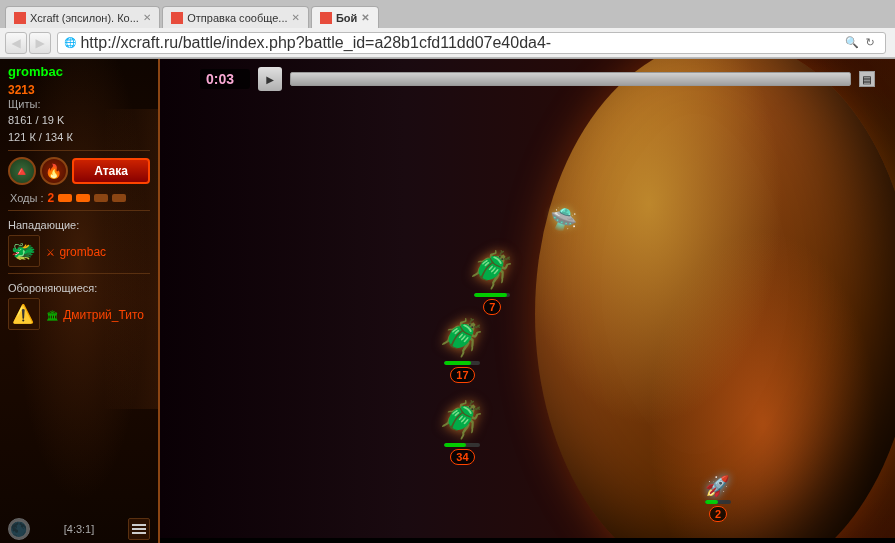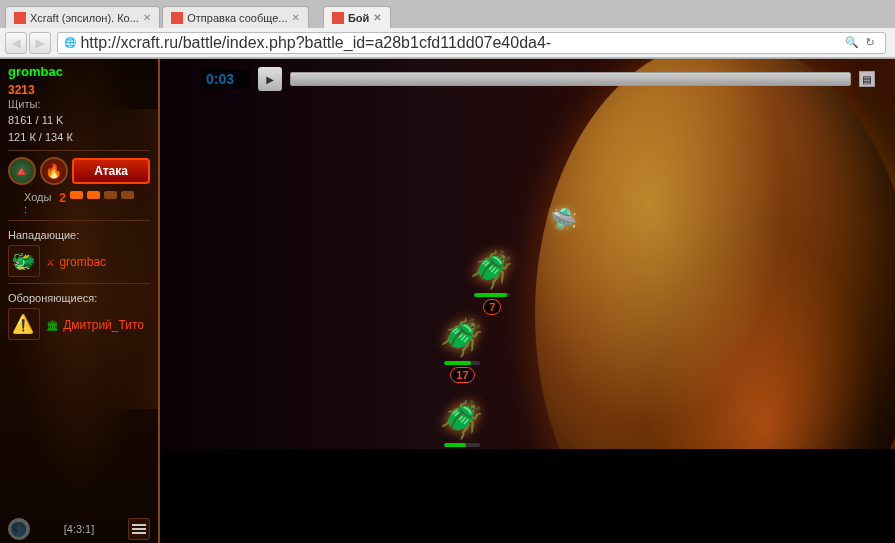--- a/index.html
+++ b/index.html
@@ -31,21 +31,20 @@
       color: #333;
       max-width: 160px;
       overflow: hidden;
       white-space: nowrap;
       cursor: pointer;
       margin-right: 2px;
     }
     .browser-tab.active {
       background: #f0f0f0;
       font-weight: bold;
-      margin-left: 12px;
     }
     .browser-tab-icon {
       width: 12px;
       height: 12px;
       margin-right: 4px;
       background: #e74c3c;
       display: inline-block;
       flex-shrink: 0;
     }
     .browser-tab-close {
@@ -112,21 +111,21 @@
       justify-content: center;
       font-size: 11px;
       color: #666;
       cursor: pointer;
     }
 
     
     .game-container {
       display: flex;
       width: 895px;
-      height: 390px;
+      height: 479px;
       position: relative;
     }
 
     
     .left-panel {
       width: 160px;
       height: 485px;
       background: linear-gradient(to bottom, #1a0a00, #2a1000, #1a0a00);
       border-right: 2px solid #8b4513;
       position: relative;
@@ -210,23 +209,23 @@
       font-weight: bold;
       padding: 4px 10px;
       border-radius: 4px;
       cursor: pointer;
       flex: 1;
     }
 
     
     .moves-row {
       display: flex;
-      align-items: flex-start;
+      align-items: center;
       gap: 4px;
-      margin: 4px 16px;
+      margin: 4px 2px;
     }
     .moves-label {
       color: #aaa;
       font-size: 11px;
     }
     .moves-value {
       color: #ff4400;
       font-size: 12px;
       font-weight: bold;
     }
@@ -361,21 +360,21 @@
       position: absolute;
       top: 8px;
       left: 40px;
       right: 20px;
       display: flex;
       align-items: center;
       gap: 8px;
       z-index: 20;
     }
     .timer-display {
-      color: #0369a1;
+      color: #f9a8d4;
       font-size: 14px;
       font-weight: bold;
       background: rgba(0,0,0,0.7);
       padding: 2px 6px;
       border-radius: 3px;
       min-width: 50px;
     }
     .play-btn {
       width: 24px;
       height: 24px;
@@ -537,21 +536,21 @@
     <div class="left-panel-content">
 
       <div class="player-name">grombac</div>
 
 
       <div class="stat-value">3213</div>
 
       <div class="stat-line">
         <span class="stat-label">Щиты:</span>
       </div>
-      <div class="stat-line">8161 / 11 K</div>
+      <div class="stat-line">8161 / 19 K</div>
 
       <div class="stat-line">121 К / 134 К</div>
 
       <hr class="panel-divider">
 
       <div class="action-btns">
         <div class="icon-btn icon-btn-shield">
           <span>🔺</span>
         </div>
         <div class="icon-btn icon-btn-fire">

